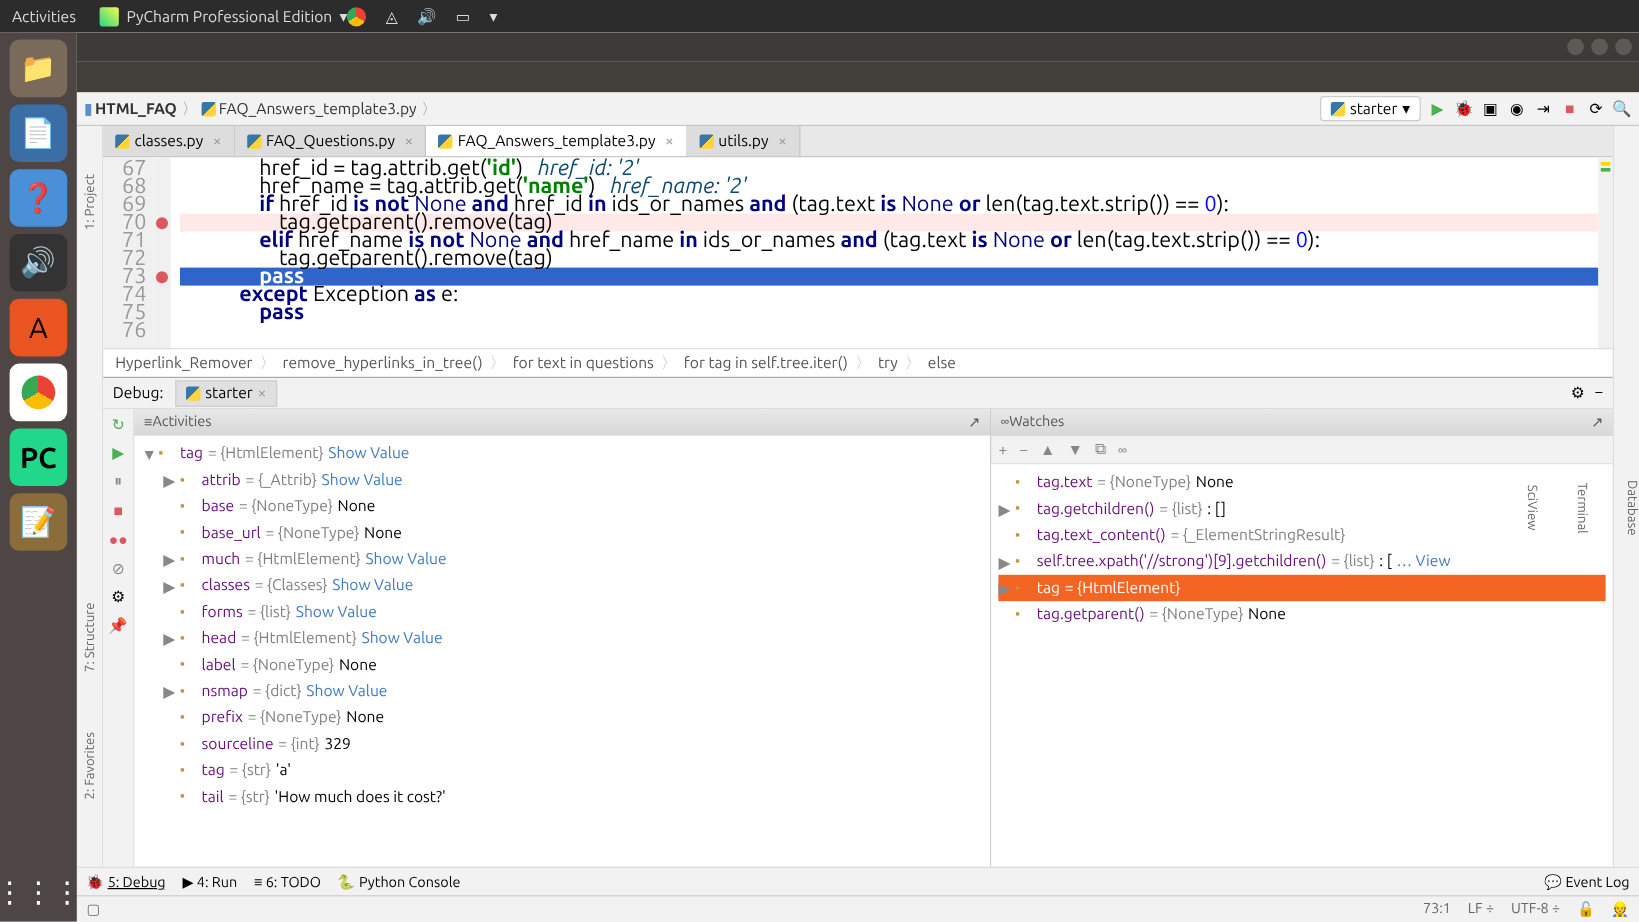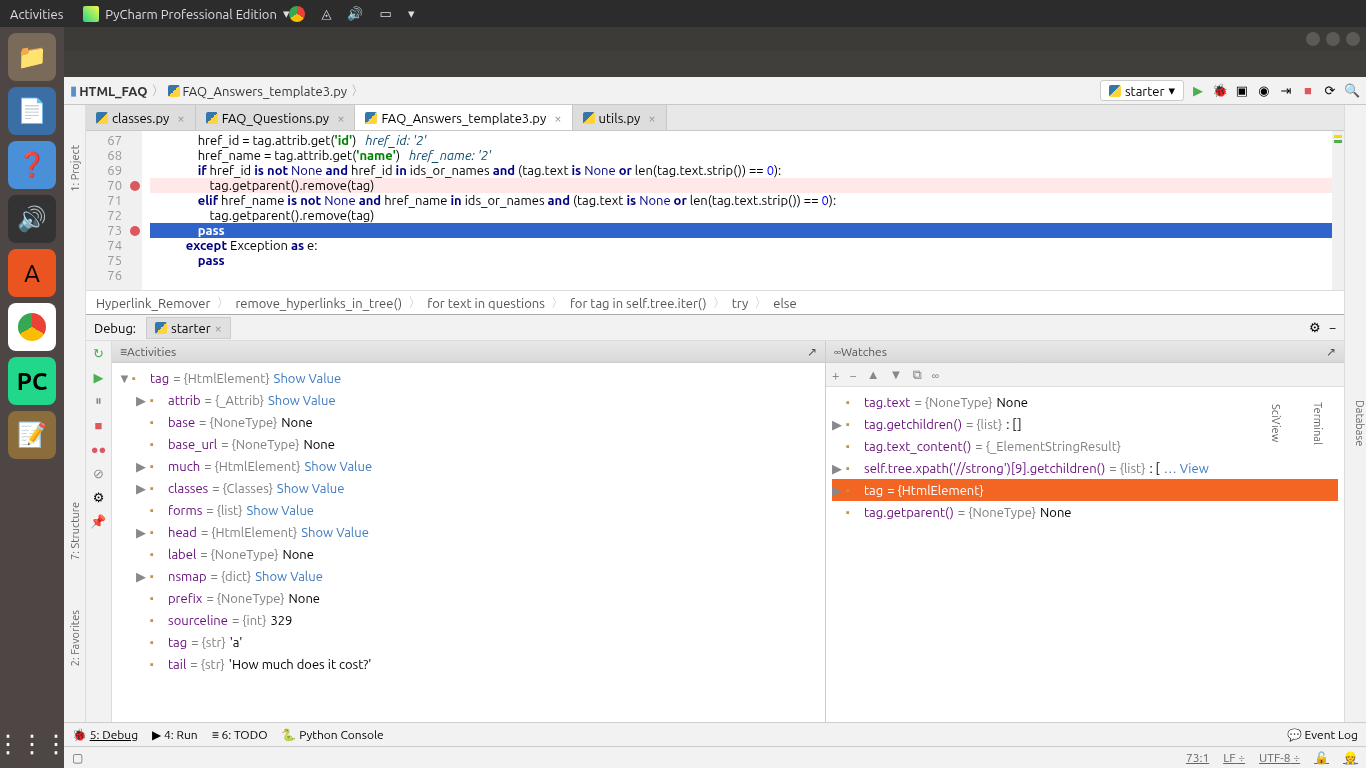--- a/index.html
+++ b/index.html
@@ -44,21 +44,21 @@
 .right-gutter span { cursor: pointer; }
 
 .editor-main { flex: 1; display: flex; flex-direction: column; min-width: 0; }
 
 .editor-tabs { height: 26px; background: #e8e8e8; display: flex; border-bottom: 1px solid #c8c8c8; }
 .editor-tab { padding: 4px 10px; background: #ddd; border-right: 1px solid #c8c8c8; display: flex; align-items: center; gap: 4px; font-size: 13px; cursor: pointer; }
 .editor-tab.active { background: #fff; }
 .editor-tab .close { color: #999; margin-left: 4px; }
 .py-icon { width: 12px; height: 12px; background: linear-gradient(135deg, #3776ab 50%, #ffd43b 50%); border-radius: 2px; }
 
-.code-area { flex: 1; display: flex; font-family: "DejaVu Sans Mono", monospace; font-size: 13px; line-height: 15px; overflow: hidden; position: relative; }
+.code-area { flex: 1; display: flex; font-family: "DejaVu Sans Mono", monospace; font-size: 18px; line-height: 15px; overflow: hidden; position: relative; }
 .gutter { width: 42px; background: #f0f0f0; color: #999; text-align: right; padding: 2px 6px 0 0; }
 .bp-gutter { width: 14px; background: #f0f0f0; padding-top: 2px; }
 .bp { width: 10px; height: 10px; background: #db5860; border-radius: 50%; margin: 2.5px auto 2.5px; }
 .bp-empty { height: 15px; }
 .code { flex: 1; padding: 2px 0 0 8px; white-space: pre; color: #000; }
 .code .kw { color: #000080; font-weight: bold; }
 .code .none { color: #000080; }
 .code .str { color: #008000; font-weight: bold; }
 .code .num { color: #0000ff; }
 .code .cmt { color: #0c4a6e; font-style: italic; }
@@ -103,21 +103,21 @@
 .var-row .type { color: #808080; }
 .var-row .link { color: #3f7bbf; cursor: pointer; }
 .var-row .val { color: #000; }
 .var-row.selected { background: #f26522; color: #fff; }
 .var-row.selected .name, .var-row.selected .type, .var-row.selected .val { color: #fff; }
 
 .bottom-bar { height: 24px; background: #f2f2f2; border-top: 1px solid #ccc; display: flex; align-items: center; padding: 0 8px; font-size: 12px; gap: 14px; }
 .bottom-bar .right { margin-left: auto; display: flex; gap: 12px; align-items: center; }
 
 .status-bar { height: 22px; background: #f2f2f2; border-top: 1px solid #ccc; display: flex; align-items: center; padding: 0 8px; font-size: 12px; color: #666; }
-.status-bar .right { margin-left: auto; display: flex; gap: 14px; text-decoration: underline; }
+.status-bar .right { margin-left: auto; display: flex; gap: 14px; }
 </style>
 </head>
 <body>
 
 <div class="ubuntu-topbar">
   <div class="left">
     <span>Activities</span>
     <span style="display:flex;align-items:center;gap:6px"><span class="pycharm-logo"></span><span>PyCharm Professional Edition</span> ▾</span>
   </div>
   <div class="right">

